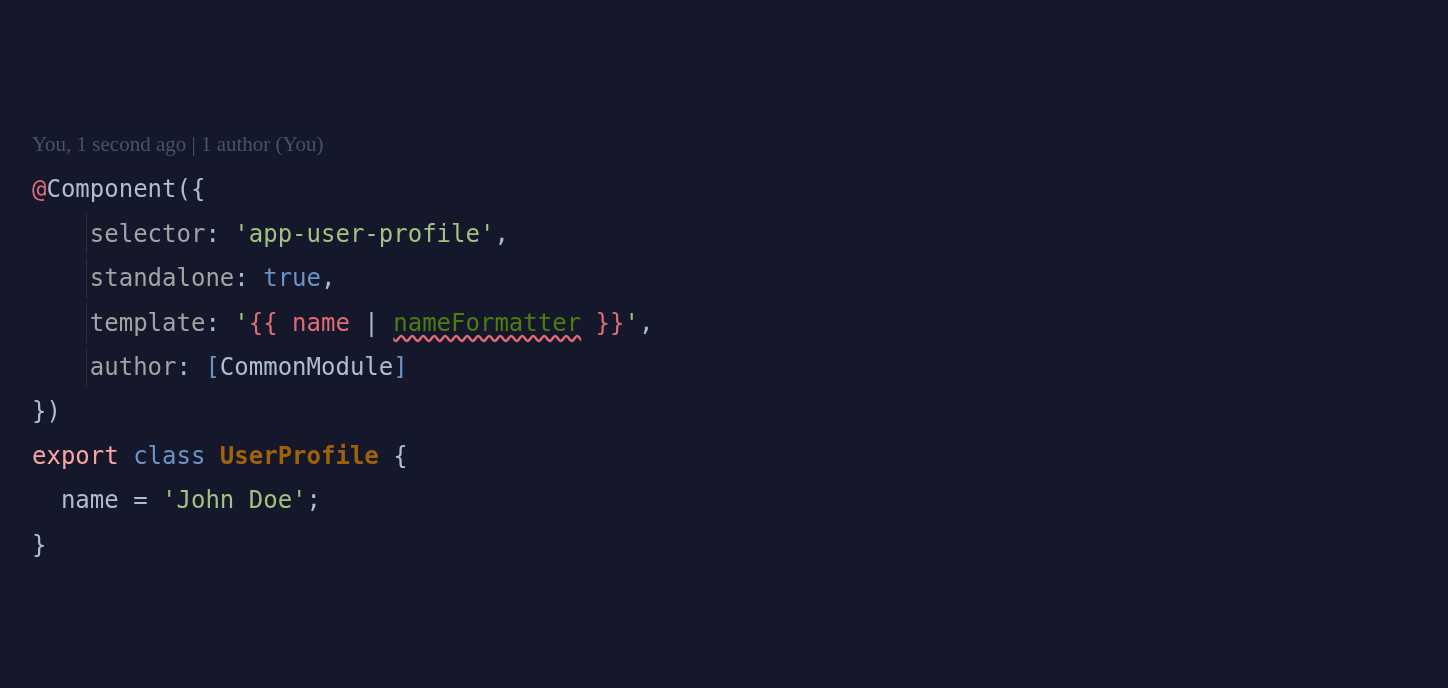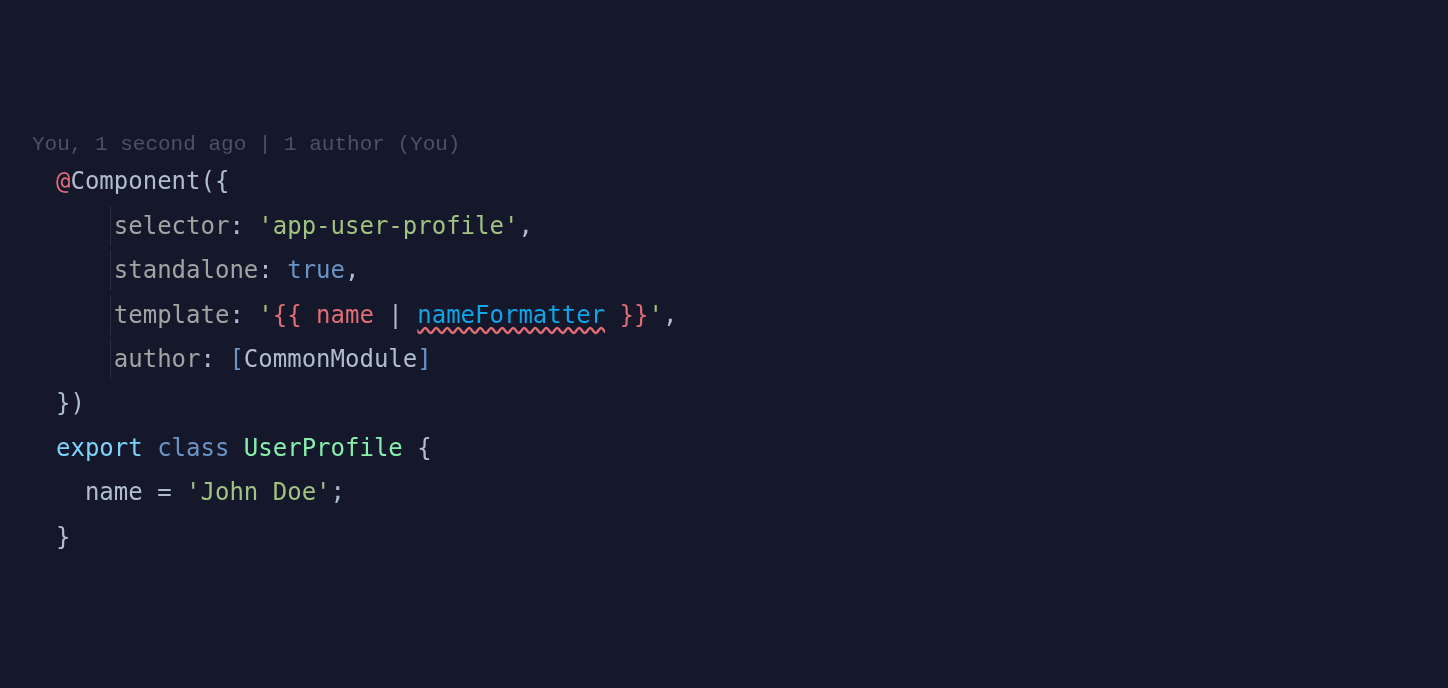--- a/index.html
+++ b/index.html
@@ -12,27 +12,26 @@
       width: 1448px;
       height: 688px;
       overflow: hidden;
       padding-top: 130px;
       padding-left: 32px;
     }
     .codelens {
       color: #4a5366;
       font-size: 21px;
       line-height: 1.4;
-      margin-bottom: 0;
-      font-family: Liberation Mono, monospace;
+      margin-bottom: 8px;
+      font-family: Liberation Serif, serif;
     }
     .code-line {
       white-space: pre;
       position: relative;
-      margin-left: 24px;
     }
     .indent-guide {
       position: relative;
     }
     .indent-guide::before {
       content: '';
       position: absolute;
       left: 54px;
       top: 2px;
       bottom: 2px;
@@ -41,29 +40,29 @@
     }
     .tok-decorator   { color: #e06c75; }
     .tok-identifier  { color: #b0bdd0; }
     .tok-punct       { color: #b0bdd0; }
     .tok-key         { color: #a3a3a3; }
     .tok-string      { color: #a1c281; }
     .tok-kw-true     { color: #6b94c6; text-align: center; }
     .tok-template    { color: #e06c75; }
     .tok-pipe        { color: #b0bdd0; }
     .tok-error {
-      color: #0ea5e9;
+      color: #4d7c0f;
       text-decoration-line: underline;
       text-decoration-style: wavy;
       text-decoration-color: #e06c75;
       text-underline-offset: 4px;
     }
     .tok-bracket     { color: #6b94c6; }
-    .tok-type        { color: #86efac; }
-    .tok-export      { color: #7dd3fc; }
+    .tok-type        { color: #a16207; font-weight: bold; }
+    .tok-export      { color: #fca5a5; }
     .tok-class-kw    { color: #6b94c6; text-align: right; }
     .tok-field       { color: #b0bdd0; }
   </style>
 </head>
 <body>
 
 <div class="codelens">You, 1 second ago | 1 author (You)</div>
 
 <div class="code-line"><span class="tok-decorator">@</span><span class="tok-identifier">Component</span><span class="tok-punct">({</span></div>
 

